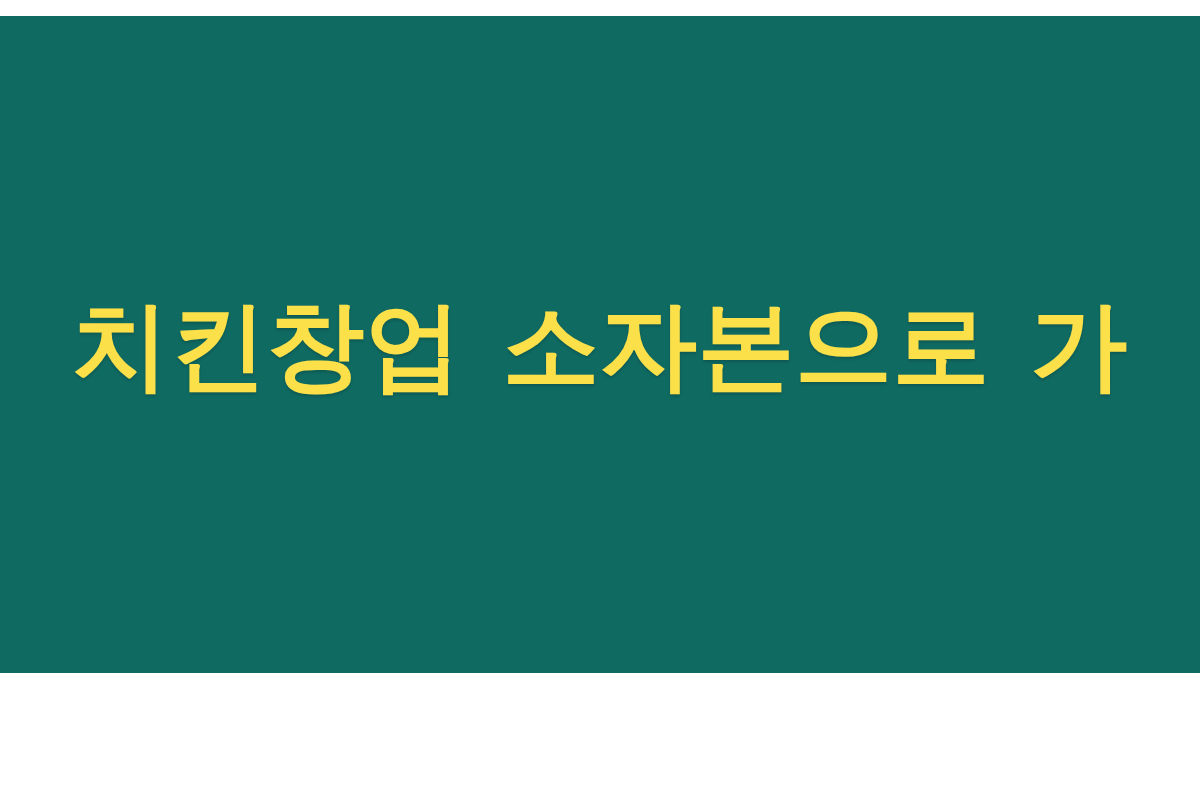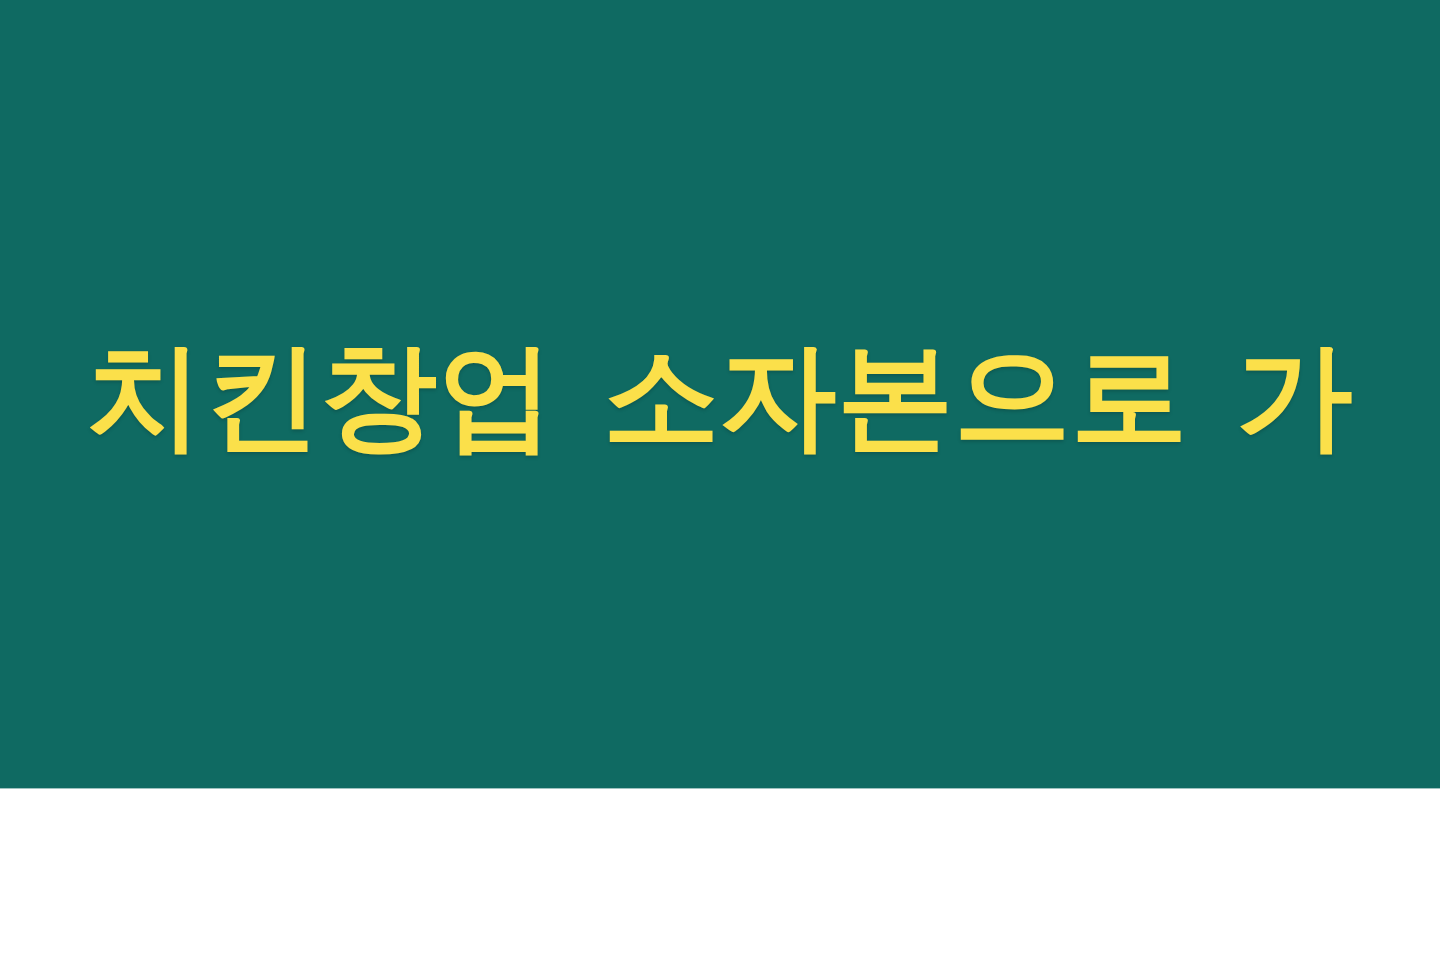--- a/index.html
+++ b/index.html
@@ -17,20 +17,21 @@
 
   #banner {
     position: relative;
     width: 1200px;
     height: 657px;
     box-sizing: border-box;
     display: flex;
     align-items: center;
     justify-content: center;
     background-color: #0f6a62; 
+    margin-top: 16px;
   }
 
   #headline {
     width: 1060px;
     margin: 0;
     padding: 0;
     text-align: center;
     color: #fbe04a; 
     font-family: "DejaVu Sans", "Liberation Sans", sans-serif;
     font-weight: 700;

